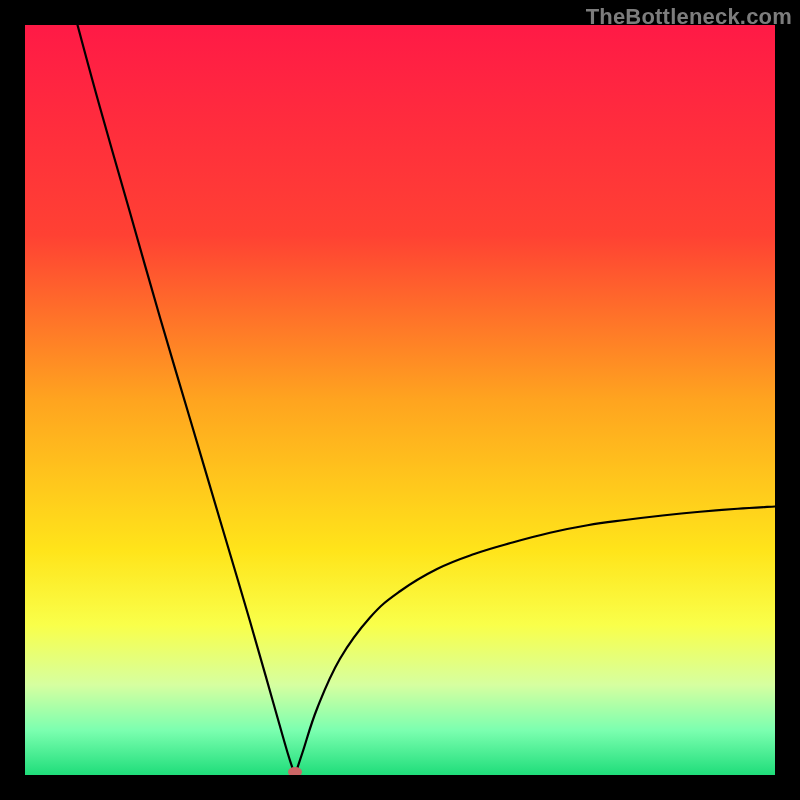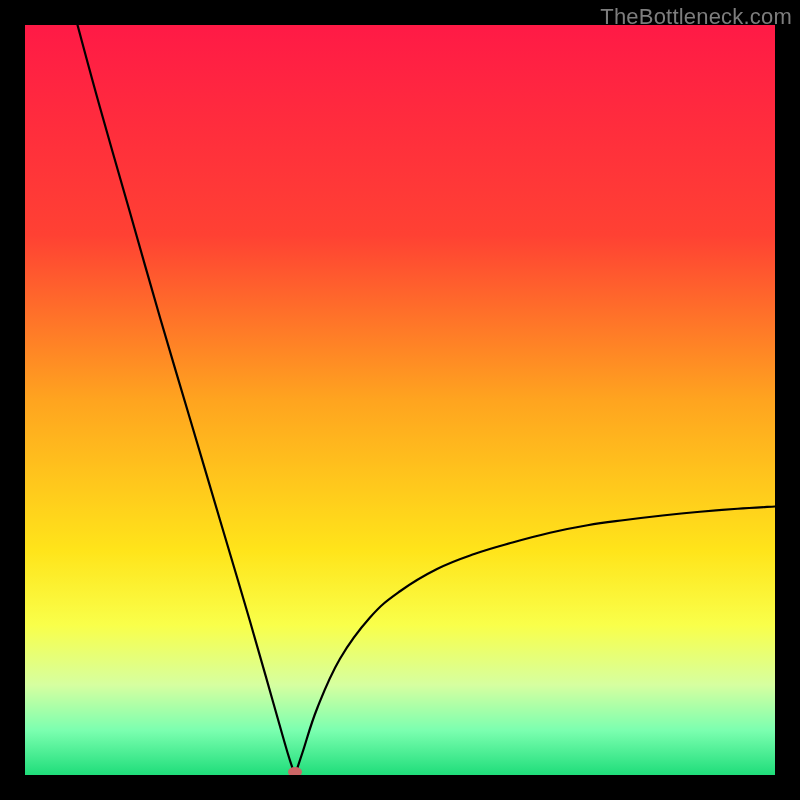--- a/index.html
+++ b/index.html
@@ -17,21 +17,21 @@
     top: 25px;
     width: 750px;
     height: 750px;
     background: #000;
   }
   .watermark {
     position: absolute;
     top: 4px;
     right: 8px;
     font-size: 22px;
-    font-weight: normal;
+    font-weight: bold;
     color: #7d7d7d;
     letter-spacing: 0.2px;
     z-index: 10;
   }
   svg {
     display: block;
   }
 </style>
 </head>
 <body>

